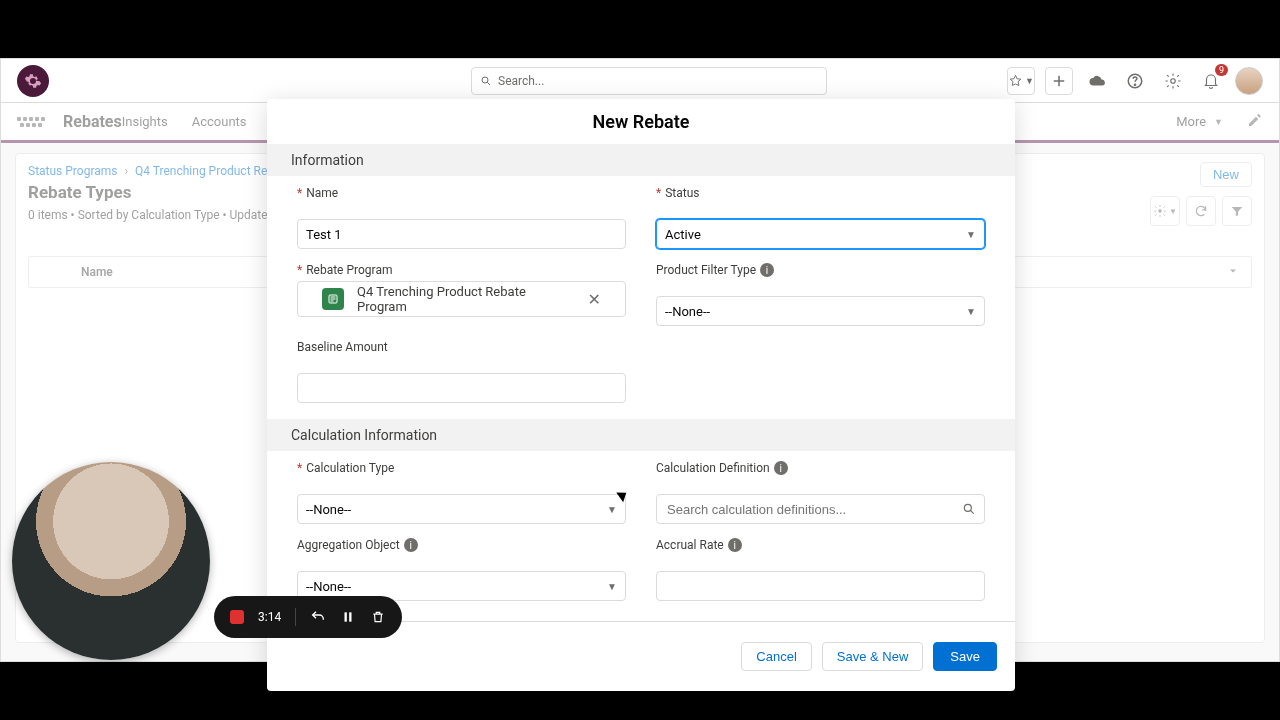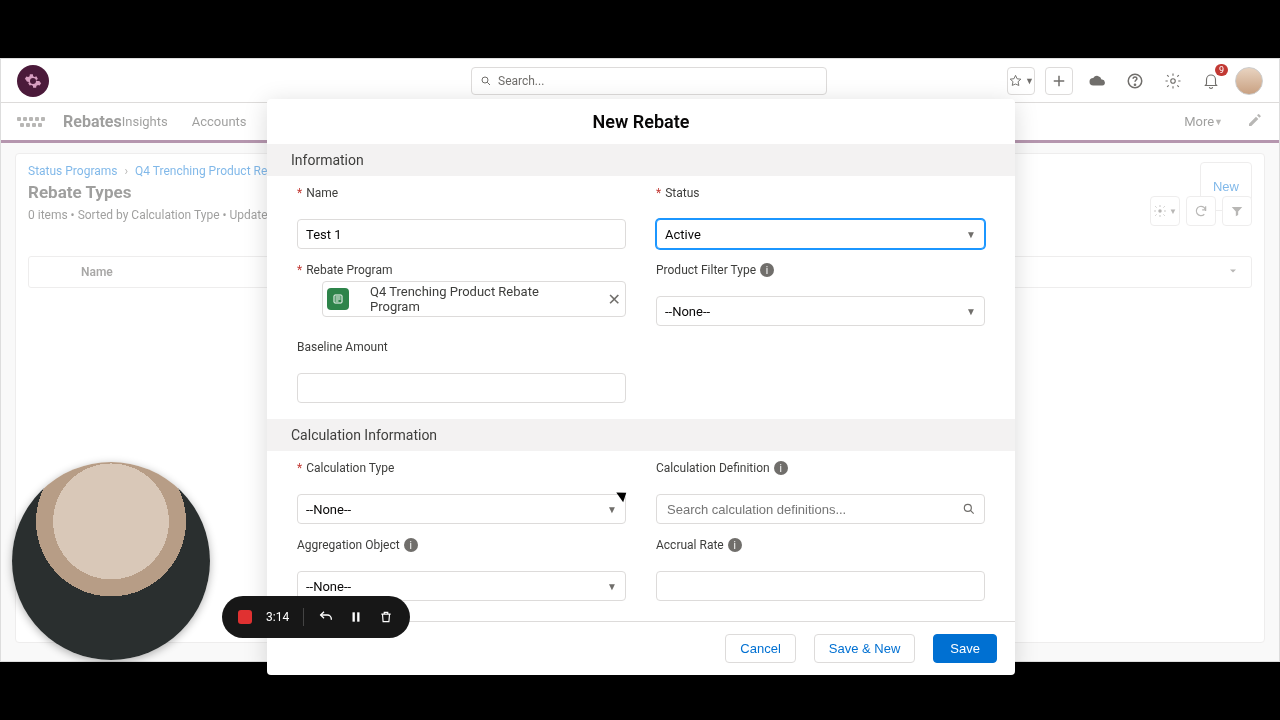--- a/index.html
+++ b/index.html
@@ -18,62 +18,62 @@
   .header-actions svg { width:18px; height:18px; }
   .notif-badge { position:absolute; top:-3px; right:-3px; background:#c23934; color:#fff; font-size:9px; border-radius:8px; padding:0 4px; line-height:12px; height:12px;}
   .avatar-img { width:28px; height:28px; border-radius:50%; background:linear-gradient(#e8d3c0,#c9a182); border:1px solid #ccc;}
 
   
   .nav-bar { height:40px; display:flex; align-items:center; padding:0 16px; background:#fff; border-bottom:3px solid #6b2d5c; font-size:13px; color:#3e3e3c; }
   .waffle { width:28px; height:28px; display:flex; flex-wrap:wrap; align-content:center; justify-content:center; gap:2px; margin-right:18px;}
   .waffle span { width:4px; height:4px; background:#706e6b; border-radius:1px;}
   .app-name { font-size:16px; font-weight:700; }
   .nav-item { margin-right:24px; color:#3e3e3c; }
-  .nav-more { display:flex; align-items:center; gap:0;text-align:right;}
+  .nav-more { display:flex; align-items:center; gap:8px;text-align:right;}
   .nav-edit { margin-left:auto; }
 
   
   .page { padding:10px 14px 14px 14px; height:calc(100% - 88px);}
   .card { background:#fff; border:1px solid #dddbda; border-radius:4px; height:100%; padding:10px 12px; position:relative;}
   .crumbs { font-size:12px; color:#0070d2; }
   .crumbs span.sep { color:#706e6b; margin:0 4px;}
   .page-title { font-size:17px; font-weight:700; color:#3e3e3c; margin:4px 0 6px 0;}
   .metaline { font-size:12px; color:#3e3e3c; }
   .card-actions { position:absolute; right:12px; top:8px; display:flex; gap:8px;}
-  .btn { border:1px solid #dddbda; background:#fff; border-radius:4px; padding:16px 12px; font-size:13px; color:#0070d2; cursor:pointer;}
+  .btn { border:1px solid #dddbda; background:#fff; border-radius:4px; padding:4px 12px; font-size:13px; color:#0070d2; cursor:pointer;}
   .icon-btn { border:1px solid #dddbda; background:#fff; border-radius:4px; width:30px; height:30px; display:flex; align-items:center; justify-content:center; color:#706e6b;}
   .card-actions-row2 { position:absolute; right:12px; top:42px; display:flex; gap:6px;}
   .table-head { display:flex; align-items:center; border:1px solid #dddbda; border-radius:3px; height:32px; padding:0 12px; font-size:12px; color:#514f4d; margin-top:34px;}
   .th-name { margin-left:40px; font-weight:600;}
   .th-arrow { margin-left:auto; }
 
   
   .backdrop { position:absolute; inset:44px 0 0 0; background:rgba(255,255,255,0.5);}
   .modal { position:absolute; left:266px; top:40px; width:748px; background:#fff; border-radius:4px; box-shadow:0 4px 24px rgba(0,0,0,0.15); overflow:hidden;}
   .modal-title { text-align:center; font-size:18px; font-weight:600; padding:12px 14px; color:#080707;}
   .section-hd { background:#f3f2f2; padding:8px 24px; font-size:14px; color:#3e3e3c; font-weight:400;}
   .form { padding:10px 30px 16px 30px; display:grid; grid-template-columns: 1fr 1fr; column-gap:30px; row-gap:14px;}
   .field label { font-size:12px; color:#3e3e3c; display:flex; align-items:center; gap:4px; margin-bottom:4px;}
   .req { color:#c23934; }
   .input, .select, .lookup { width:100%; height:30px; border:1px solid #dddbda; border-radius:4px; background:#fff; font-size:13px; color:#080707; padding:0 8px; display:flex; align-items:center; justify-content:space-between;margin-top:19px;}
   .select.active { border:1px solid #1b96ff; box-shadow:0 0 0 1px #1b96ff;}
   .select .caret, .input .caret { color:#706e6b; font-size:10px;}
-  .pill { display:flex; align-items:center; gap:21px; border:1px solid #dddbda; border-radius:4px; padding:3px 4px; background:#fff; height:36px;margin-left:25px;}
+  .pill { display:flex; align-items:center; gap:13px; border:1px solid #dddbda; border-radius:4px; padding:3px 24px; background:#fff; height:36px;}
   .pill .tag-icon { width:22px; height:22px; border-radius:4px; background:#2e844a; display:flex; align-items:center; justify-content:center; color:#fff;}
   .pill .pill-text { flex:1; font-size:13px; color:#3e3e3c;}
   .pill .pill-x { color:#706e6b; cursor:pointer;}
   .info-dot { width:14px; height:14px; border-radius:50%; background:#706e6b; color:#fff; font-size:10px; display:inline-flex; align-items:center; justify-content:center;}
   .lookup input { border:none; outline:none; flex:1; font-size:13px;}
-  .modal-footer { border-top:1px solid #dddbda; padding:12px 18px; display:flex; justify-content:flex-end; gap:18px;}
+  .modal-footer { border-top:1px solid #dddbda; padding:20px 18px; display:flex; justify-content:flex-end; gap:10px;}
   .btn-primary { background:#0070d2; border:1px solid #0070d2; color:#fff; border-radius:4px; padding:6px 16px; font-size:13px;}
   .btn-neutral { background:#fff; border:1px solid #dddbda; color:#0070d2; border-radius:4px; padding:6px 14px; font-size:13px;}
 
   
   .webcam { position:absolute; left:12px; bottom:60px; width:198px; height:198px; border-radius:50%; background:radial-gradient(circle at 50% 30%, #d9c8b8 0 34%, #b79d86 34% 44%, #2a2f2f 44% 100%); box-shadow:0 2px 8px rgba(0,0,0,0.3);}
-  .recorder { position:absolute; left:222px; bottom:82px; height:42px; background:#171717; border-radius:21px; display:flex; align-items:center; padding:0 16px; gap:14px; color:#fff; font-size:12px;}
+  .recorder { position:absolute; left:214px; bottom:82px; height:42px; background:#171717; border-radius:21px; display:flex; align-items:center; padding:0 16px; gap:14px; color:#fff; font-size:12px;}
   .rec-dot { width:14px; height:14px; background:#e03131; border-radius:3px;}
   .rec-sep { width:1px; height:18px; background:#444;}
   .rec-ico { width:16px; height:16px; display:flex; align-items:center; justify-content:center;}
 
   .cursor { position:absolute; left:618px; top:430px; width:12px; height:16px; pointer-events:none;}
   .cursor::before{ content:""; position:absolute; left:0; top:0; border-left:8px solid #000; border-top:6px solid transparent; border-bottom:6px solid transparent; transform:rotate(-35deg);}
 </style>
 </head>
 <body>
 

